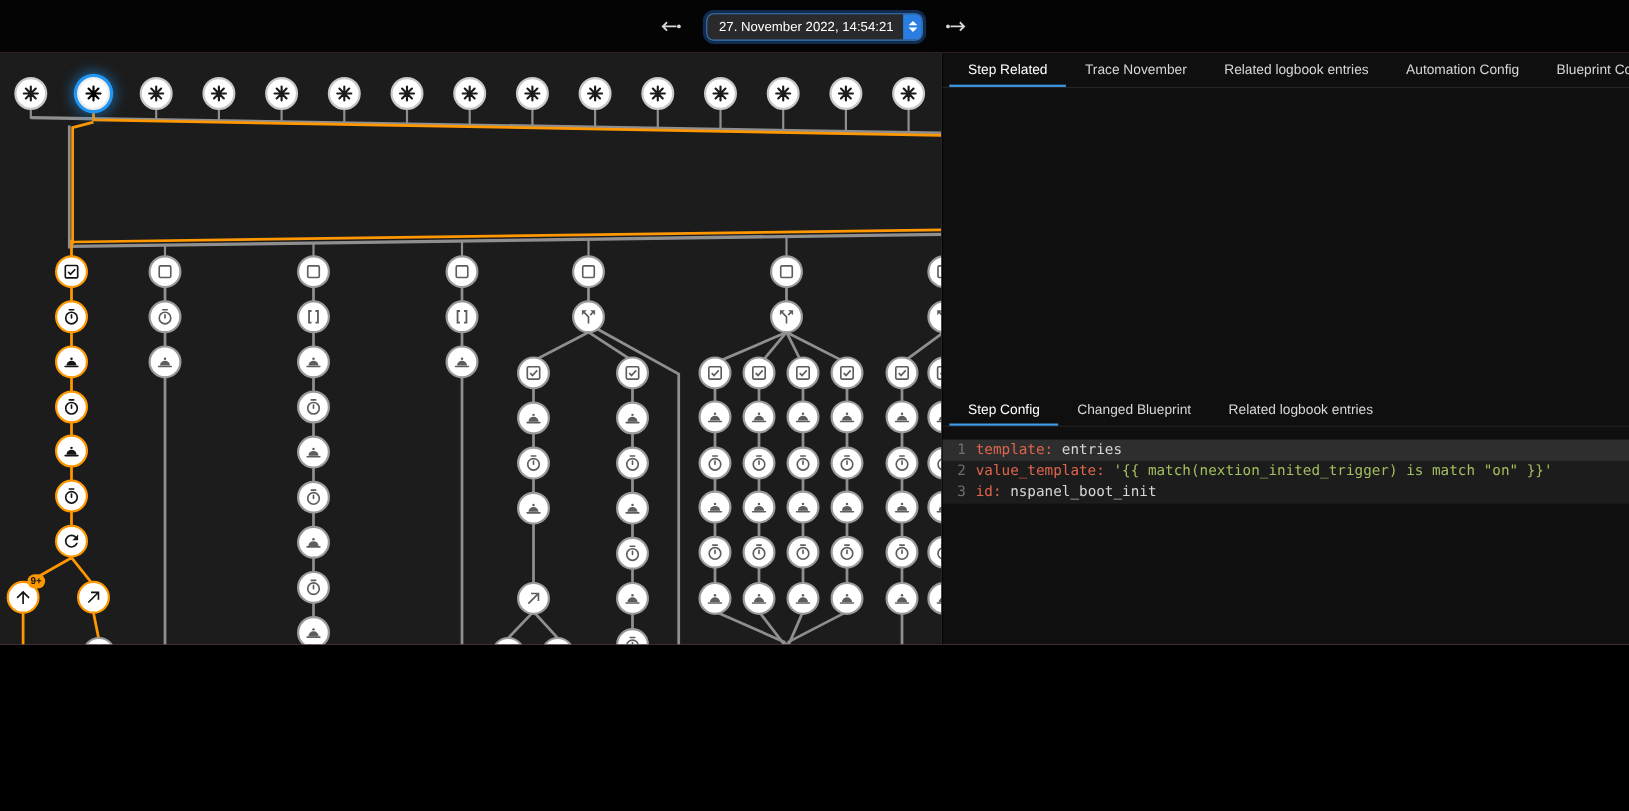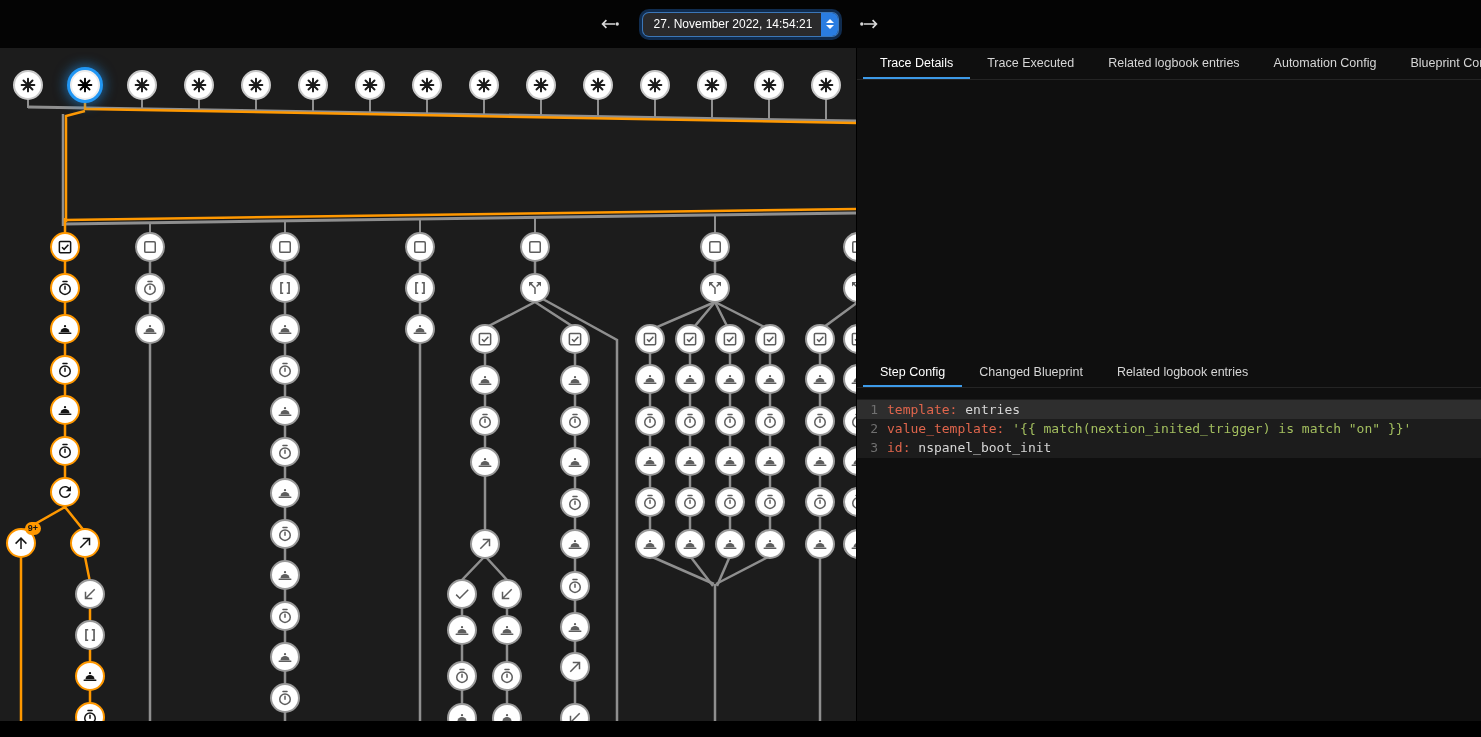--- a/index.html
+++ b/index.html
@@ -1,18 +1,18 @@
 <!DOCTYPE html>
 <html><head>
 <meta charset="utf-8">
 <style>
   * { box-sizing: border-box; }
   html,body { margin:0; padding:0; background:#000; }
   body { font-family:"Liberation Sans", sans-serif; }
-  .app { position:relative; width:1481px; height:721px; overflow:hidden; background:#f9a8d4; }
+  .app { position:relative; width:1481px; height:586px; overflow:hidden; background:#f9a8d4; }
 
   
   .topbar { position:absolute; top:0; left:0; right:0; height:48px; background:#040404;
             display:flex; align-items:center; justify-content:center; gap:20px; }
   .nav-arrow { background:none; border:none; padding:0; width:26px; height:26px; color:#d8d8d8; cursor:pointer; }
   .nav-arrow svg { width:24px; height:24px; display:block; }
   .run-select { display:flex; align-items:center; height:23px; background:#2a2a2c;
                 border-radius:6px; padding-left:11px; gap:9px; cursor:pointer;
                 box-shadow:0 0 0 1px #3c77b8, 0 0 0 4px rgba(40,120,220,.35); }
   .run-select .sel-label { color:#fff; font-size:12px; line-height:23px; white-space:nowrap; }
@@ -856,22 +856,22 @@
             <path d="M4.3 17.6h15.4" stroke="currentColor" stroke-width="2" stroke-linecap="round" fill="none"></path>
             <path d="M5.9 16.4a6.1 5.8 0 0 1 12.2 0Z" fill="currentColor"></path>
             <circle cx="12" cy="8.2" r="1.5" fill="currentColor"></circle>
           </svg>
         </div>
       </div>
   </section>
 
   <aside class="panel">
     <nav class="tabs">
-      <button class="tab active">Trace Details</button>
-      <button class="tab">Trace Executed</button>
+      <button class="tab active">Step Related</button>
+      <button class="tab">Trace November</button>
       <button class="tab">Related logbook entries</button>
       <button class="tab">Automation Config</button>
       <button class="tab">Blueprint Config</button>
     </nav>
 
 
     <div class="subpanel">
       <nav class="tabs">
         <button class="tab active">Step Config</button>
         <button class="tab">Changed Blueprint</button>

